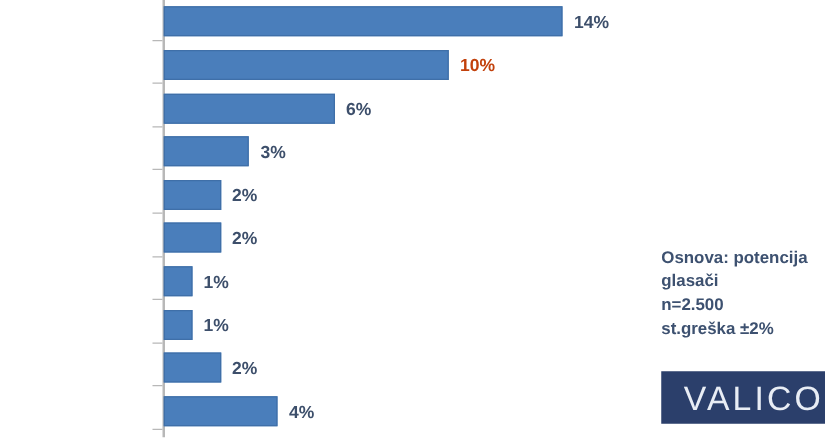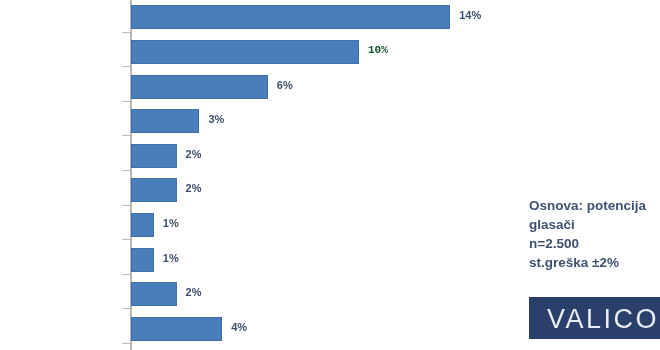--- a/index.html
+++ b/index.html
@@ -64,21 +64,21 @@
     background: #4A7EBB;
     border: 1px solid #3F6FA8;
     box-sizing: border-box;
   }
 
   .bar-value {
     position: absolute;
     top: 0;
     color: #3D4F6B;
     font-weight: bold;
-    font-size: 11px;
+    font-size: 14px;
     line-height: 1;
     white-space: nowrap;
   }
 
   
   #side-panel {
     position: absolute;
     left: 529px;
     top: 196px;
     width: 200px;
@@ -133,21 +133,21 @@
         <div class="tick-mark" style="top: 308.4px;"></div>
         <div class="tick-mark" style="top: 343px;"></div>
       </div>
     <div id="bars">
         <div class="bar-row" style="top: 0px;">
           <div class="bar" style="top: 5.3px; width: 319.2px; height: 24px; background: rgb(74, 126, 187); border-color: rgb(63, 111, 168);"></div>
           <div class="bar-value" style="top: 10.3px; left: 459.2px; color: rgb(61, 79, 107);">14%</div>
         </div>
         <div class="bar-row" style="top: 0px;">
           <div class="bar" style="top: 39.9px; width: 228px; height: 24px; background: rgb(74, 126, 187); border-color: rgb(63, 111, 168);"></div>
-          <div class="bar-value" style="top: 44.9px; left: 368px; color: #14532d; font-family: Liberation Mono, monospace;">10%</div>
+          <div class="bar-value" style="top: 44.9px; left: 368px; color: #c2410c;">10%</div>
         </div>
         <div class="bar-row" style="top: 0px;">
           <div class="bar" style="top: 74.5px; width: 136.8px; height: 24px; background: rgb(74, 126, 187); border-color: rgb(63, 111, 168);"></div>
           <div class="bar-value" style="top: 79.5px; left: 276.8px; color: rgb(61, 79, 107);">6%</div>
         </div>
         <div class="bar-row" style="top: 0px;">
           <div class="bar" style="top: 109.1px; width: 68.4px; height: 24px; background: rgb(74, 126, 187); border-color: rgb(63, 111, 168);"></div>
           <div class="bar-value" style="top: 114.1px; left: 208.4px; color: rgb(61, 79, 107);">3%</div>
         </div>
         <div class="bar-row" style="top: 0px;">

